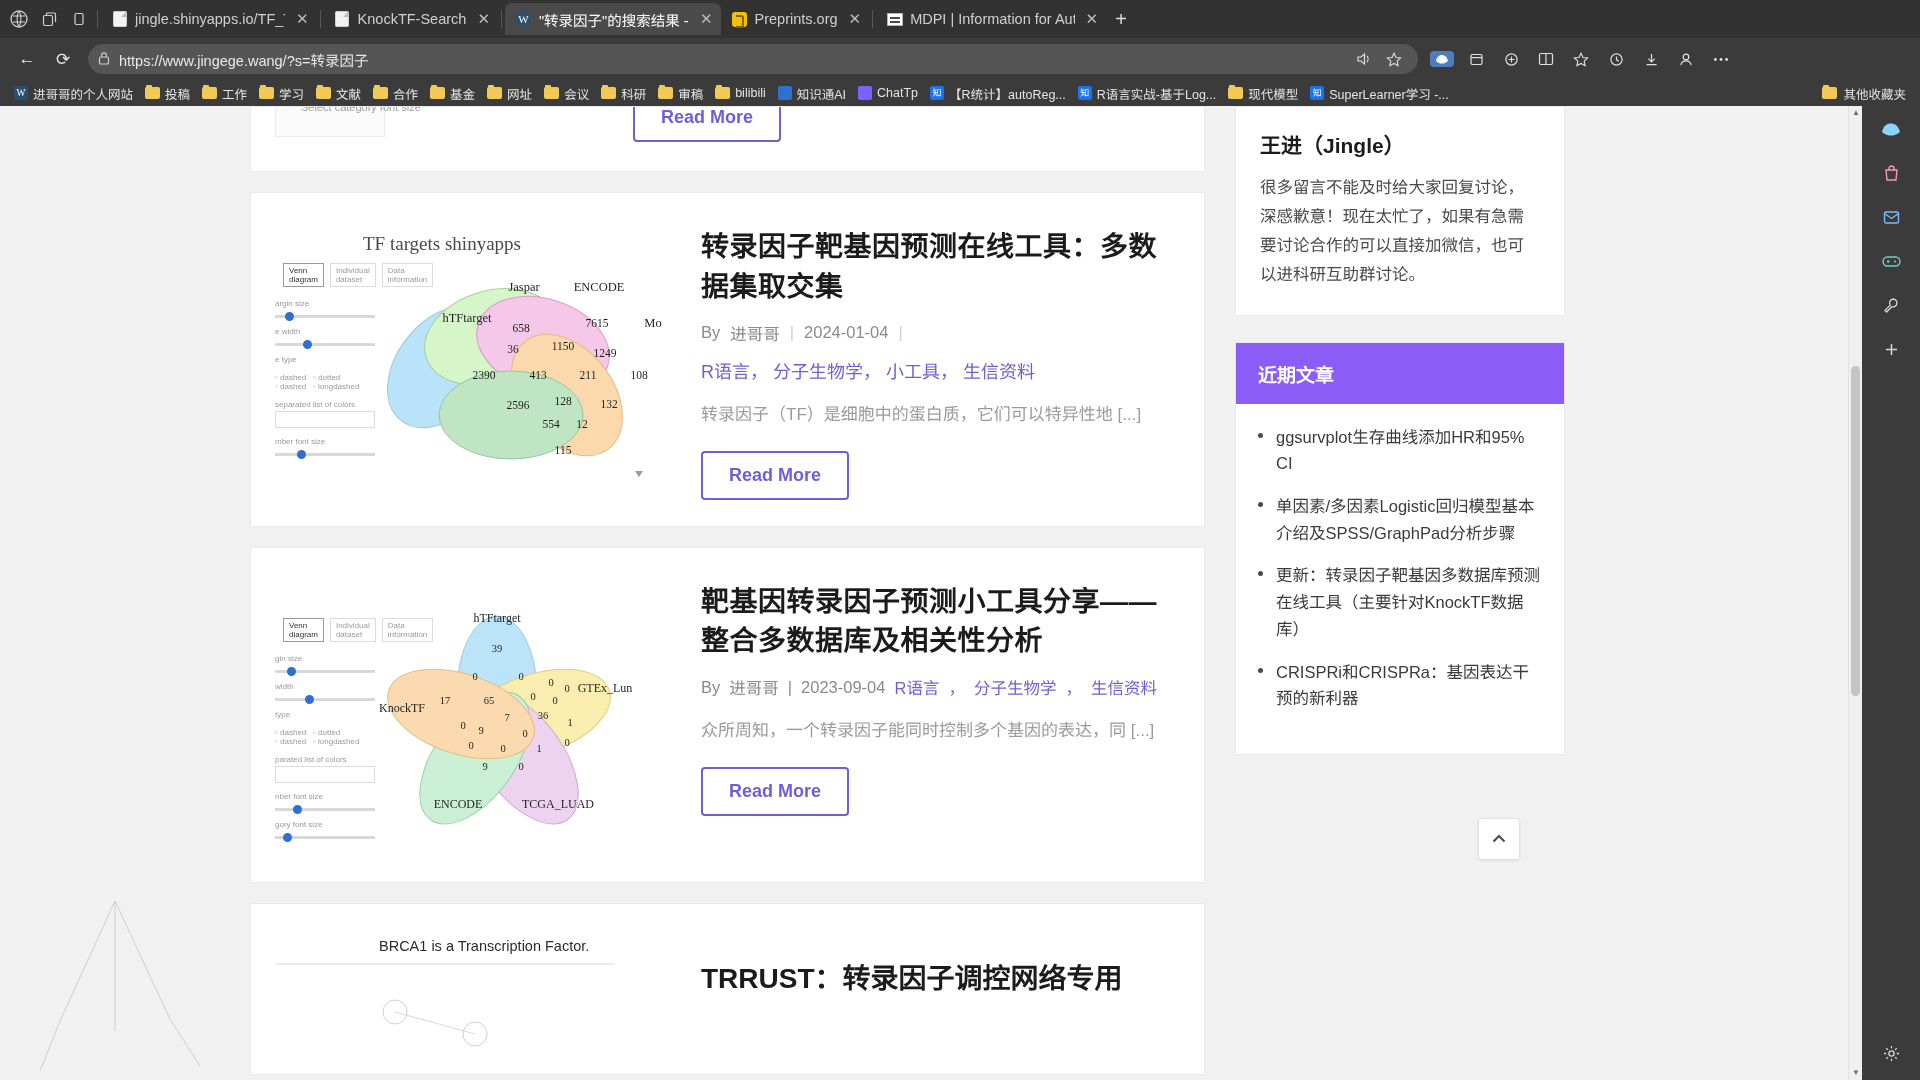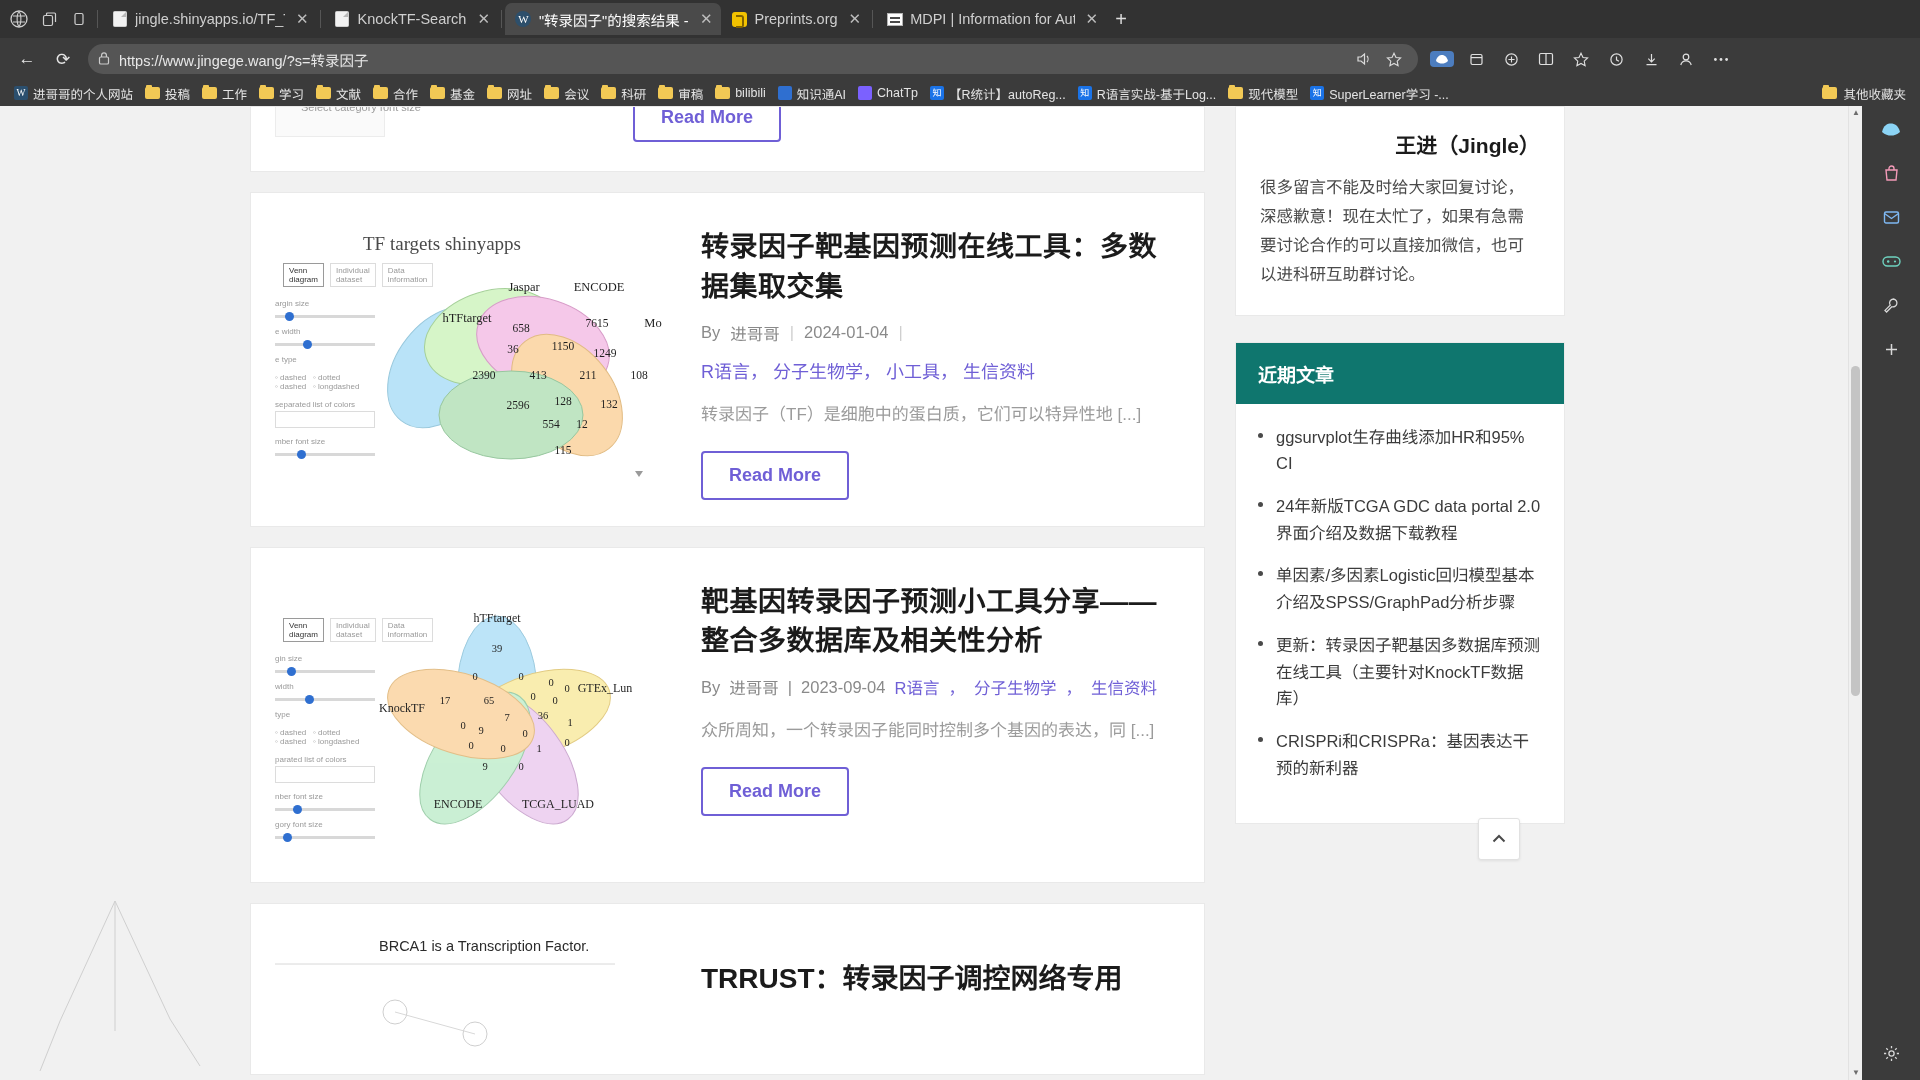--- a/index.html
+++ b/index.html
@@ -192,29 +192,29 @@
     color:#6f5fd6; font-size:18px; font-weight:bold; padding:12px 26px;
     border-radius:4px; background:#fff;
   }
 
   
   .about-box {
     background:#fff; border:1px solid #e9e9e9; padding: 22px 24px 26px;
     margin-bottom: 26px;
   }
   .about-name {
-    font-size: 21px; font-weight: bold; color: #1b1b1b; text-align: right;
+    font-size: 21px; font-weight: bold; color: #1b1b1b; text-align: left;
     margin-bottom: 14px;
   }
   .about-p {
     font-size: 16.5px; line-height: 1.75; color: #4a4a4a; margin-bottom: 16px;
   }
   .widget { background:#fff; border:1px solid #e9e9e9; }
   .widget-head {
-    background:#0f766e; color:#fff; font-size:19px; font-weight:bold;
+    background:#8b5cf6; color:#fff; font-size:19px; font-weight:bold;
     padding: 17px 22px;
   }
   .widget-body { padding: 20px 22px 26px; }
   .recent-list { list-style: none; }
   .recent-list li {
     position: relative; padding-left: 18px; margin-bottom: 16px;
     font-size: 16.5px; line-height: 1.62; color: #3b3b3b;
   }
   .recent-list li:before {
     content:""; position:absolute; left:0; top:9px; width:5px; height:5px;
@@ -736,21 +736,20 @@
           <div class="about-box">
             <div class="about-name">王进（Jingle）</div>
             <div class="about-p" style="margin-bottom:0">很多留言不能及时给大家回复讨论，深感歉意！现在太忙了，如果有急需要讨论合作的可以直接加微信，也可以进科研互助群讨论。</div>
           </div>
 
           <div class="widget">
             <div class="widget-head">近期文章</div>
             <div class="widget-body">
               <ul class="recent-list">
                 <li><span>ggsurvplot生存曲线添加HR和95% CI</span></li>
-                <li><span>24年新版TCGA GDC data portal 2.0界面介绍及数据下载教程</span></li>
                 <li><span>单因素/多因素Logistic回归模型基本介绍及SPSS/GraphPad分析步骤</span></li>
                 <li><span>更新：转录因子靶基因多数据库预测在线工具（主要针对KnockTF数据库）</span></li>
                 <li><span>CRISPRi和CRISPRa：基因表达干预的新利器</span></li>
               </ul>
             </div>
           </div>
         </div>
       </div>
 
       <div class="to-top">

